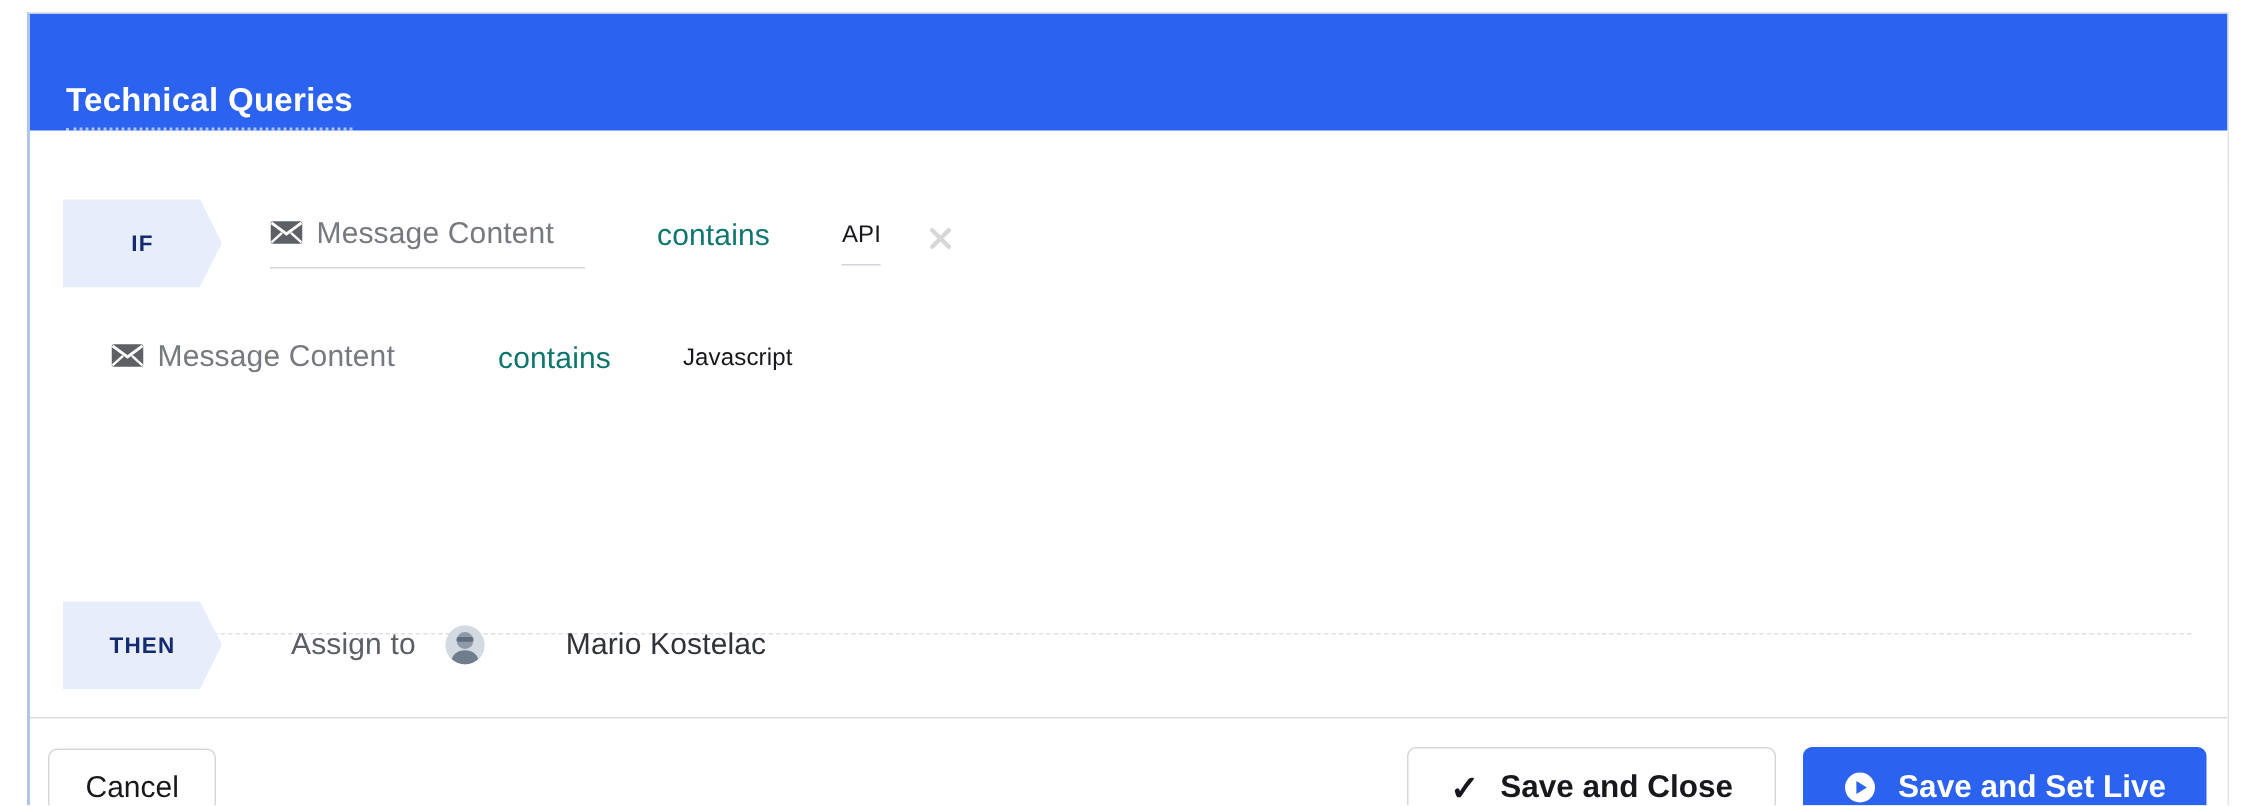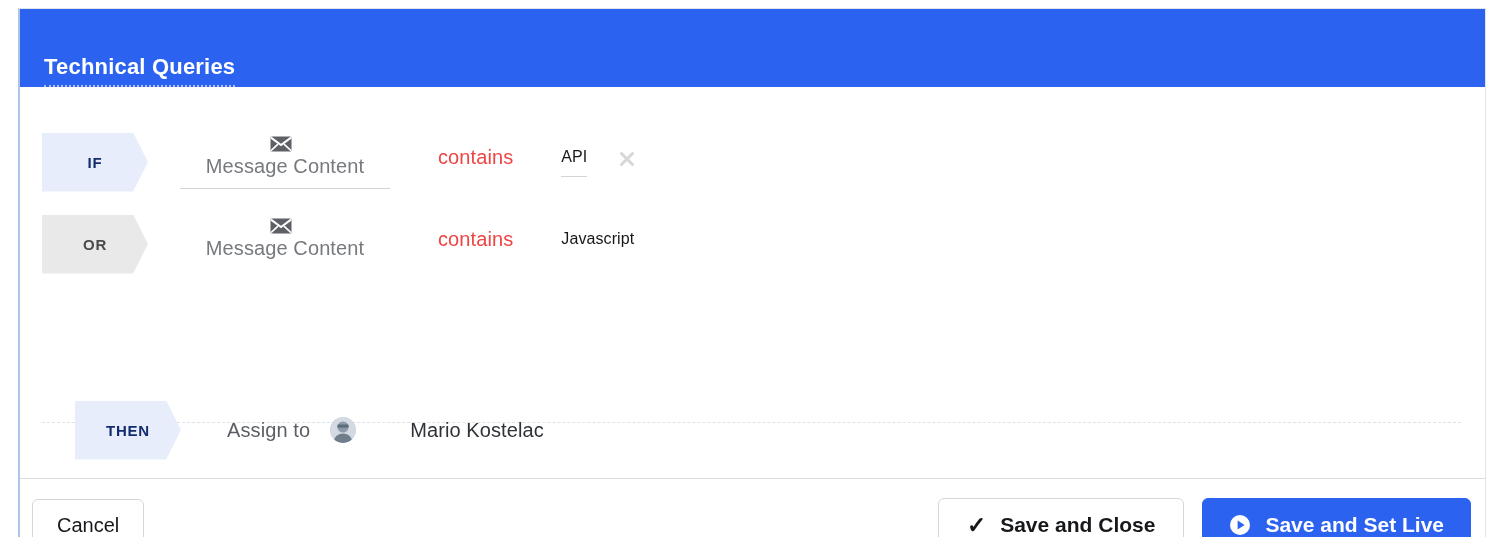--- a/index.html
+++ b/index.html
@@ -100,40 +100,39 @@
     position: relative;
     display: inline-flex;
     align-items: center;
     cursor: pointer;
   }
 
   .field-attr {
     min-width: 210px;
     padding-bottom: 10px;
     border-bottom: 1px solid #d2d5d9;
-    flex-direction: column;
   }
   .field-attr.no-underline { border-bottom: 1px solid transparent; }
 
   .mail-icon {
     display: inline-block;
     margin-right: 9px;
     line-height: 1;
   }
 
   .attr-label {
     font-size: 20px;
     color: #76797e;
     letter-spacing: 0.1px;
   }
 
   .field-op {
     margin-left: 48px;
     font-size: 20px;
-    color: #ef4444;
+    color: #0f766e;
     letter-spacing: 0.1px;
     padding-bottom: 10px;
   }
 
   .field-val {
     margin-left: 48px;
     font-size: 16px;
     color: #16181b;
     letter-spacing: 0.1px;
     padding-bottom: 10px;
@@ -160,21 +159,20 @@
     top: 302px;
     height: 1px;
     border-top: 1px dashed #dde2e9;
   }
 
   .rule-row.row-then {
     position: absolute;
     top: 268px;
     left: 0;
     padding-left: 22px;
-    margin-left: 33px;
   }
 
   .then-fields {
     display: flex;
     align-items: center;
     margin-left: 46px;
   }
   .assign-label {
     font-size: 20px;
     color: #5b5f65;
@@ -293,21 +291,20 @@
           <div class="field field-val underlined">API</div>
           <div class="remove-btn">
             <svg width="20" height="20" viewBox="0 0 20 20" aria-hidden="true">
               <path d="M4.5 4.5 L15.5 15.5 M15.5 4.5 L4.5 15.5" stroke="#b4b7bb" stroke-width="3" stroke-linecap="round"></path>
             </svg>
           </div>
         </div>
       </div>
 
       <div class="rule-row row-or">
-        <div class="badge gray">OR</div>
         <div class="rule-fields">
           <div class="field field-attr no-underline">
             <span class="mail-icon">
               <svg width="22" height="16" viewBox="0 0 22 16" aria-hidden="true">
                 <rect x="0.5" y="0.5" width="21" height="15" rx="1.5" fill="#5d6166"></rect>
                 <path d="M1 1.6 L11 9 L21 1.6" fill="none" stroke="#ffffff" stroke-width="2"></path>
                 <path d="M1 14.6 L8 8.2 M21 14.6 L14 8.2" fill="none" stroke="#ffffff" stroke-width="1.6"></path>
               </svg>
             </span>
             <span class="attr-label">Message Content</span>

